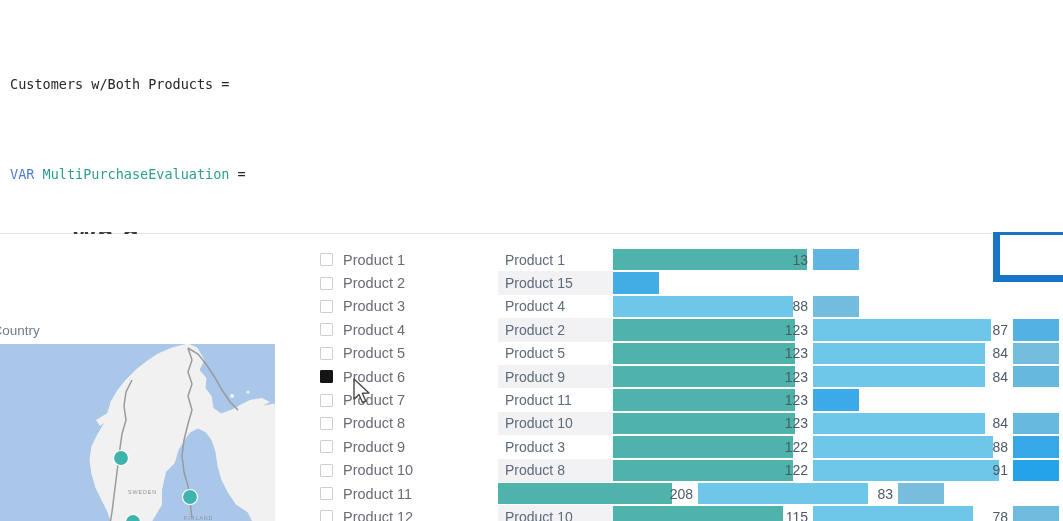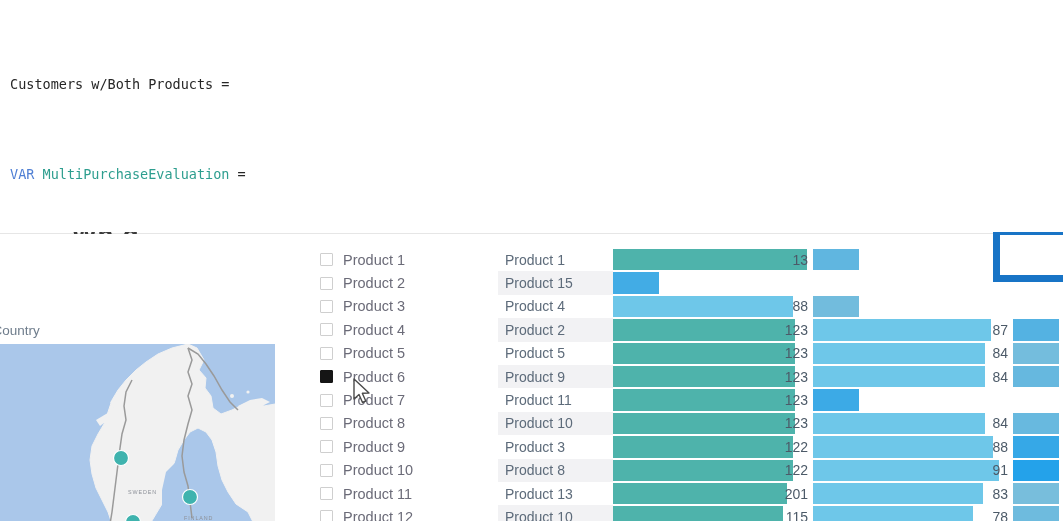--- a/index.html
+++ b/index.html
@@ -309,24 +309,23 @@
             <div class="fill fill-teal" style="width: 90%;"></div>
             <span class="num">122</span>
           </div>
           <div class="cellbar">
             <div class="fill fill-blue" style="width: 93%;"></div>
             <span class="num">91</span>
           </div>
           <div class="cellheat" style="background: rgb(36, 162, 234);"></div>
         </div>
         <div class="mrow">
-          <div class="mname">Product 13</div>
           <div class="cellbar">
             <div class="fill fill-teal" style="width: 87%;"></div>
-            <span class="num">201</span>
+            <span class="num">208</span>
           </div>
           <div class="cellbar">
             <div class="fill fill-blue" style="width: 85%;"></div>
             <span class="num">83</span>
           </div>
           <div class="cellheat" style="background: rgb(120, 190, 220);"></div>
         </div>
         <div class="mrow alt">
           <div class="mname">Product 10</div>
           <div class="cellbar">

